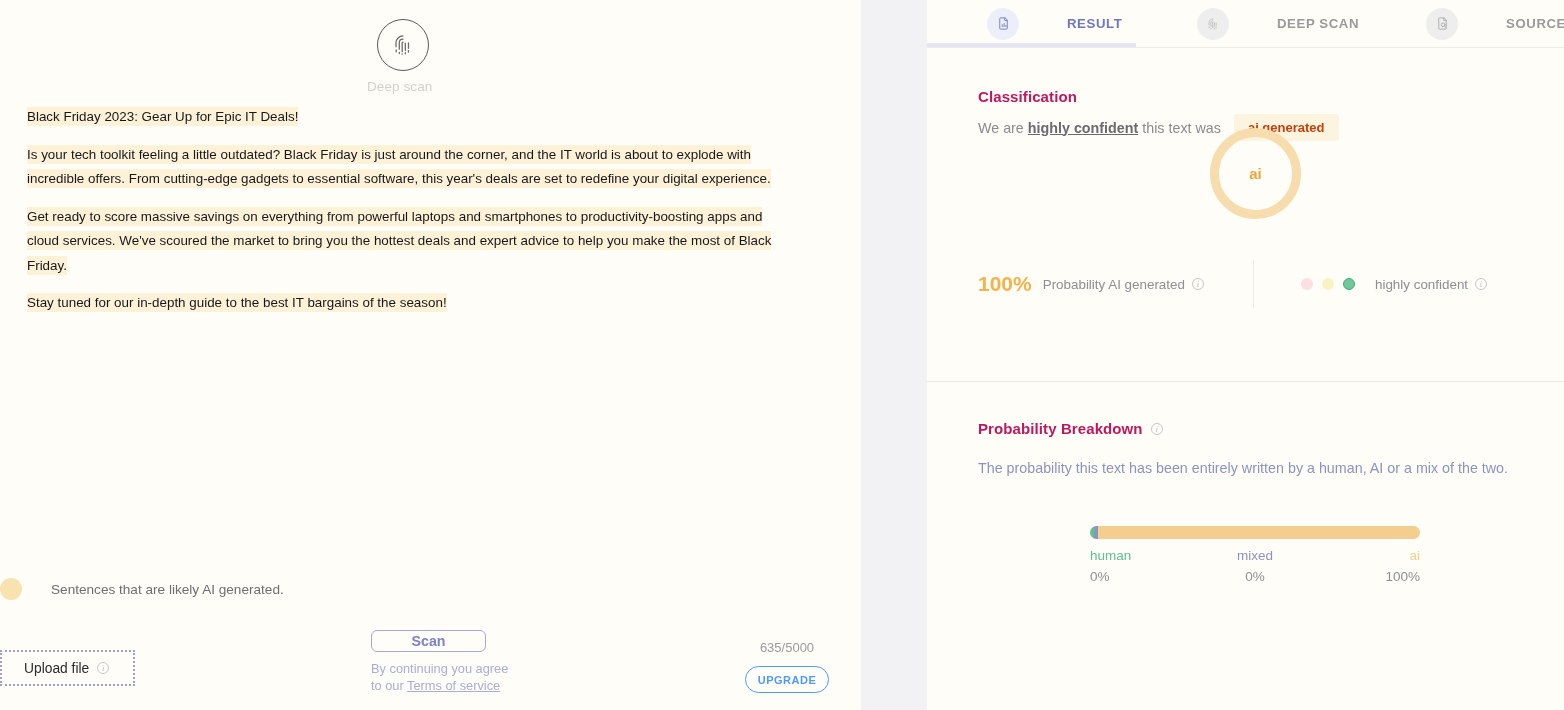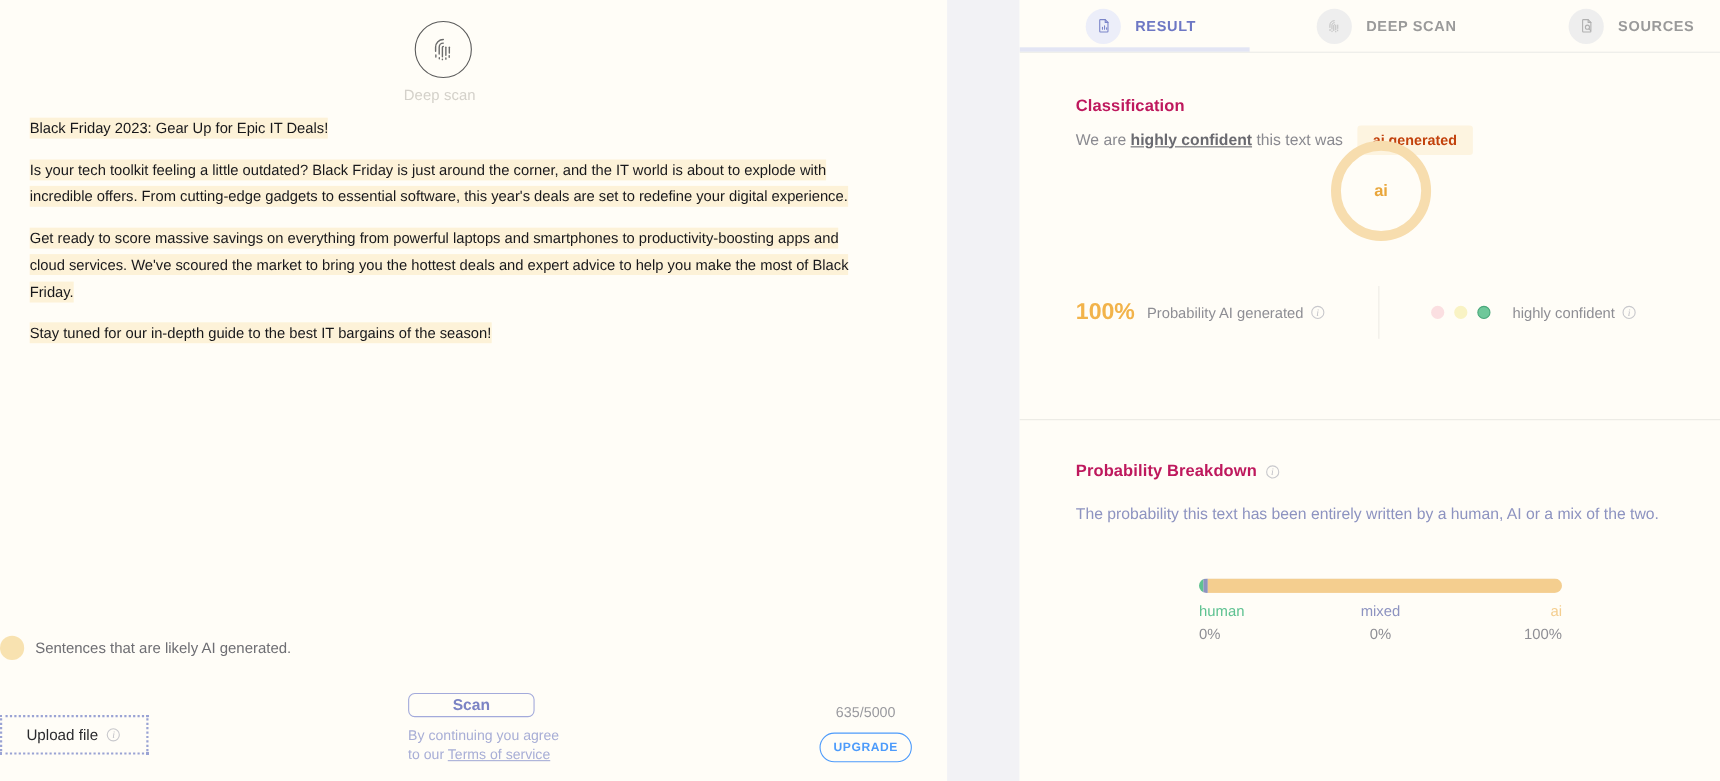--- a/index.html
+++ b/index.html
@@ -75,20 +75,21 @@
     padding: 2px 0;
   }
 
   
   #legend {
     position: absolute;
     left: 0px;
     top: 578px;
     display: flex;
     align-items: center;
+    gap: 19px;
   }
   #legend-dot {
     width: 22px; height: 22px;
     border-radius: 50%;
     background: #f8e2b0;
     margin-left: 0px;
   }
   #legend-label {
     margin-left: 10px;
     font-size: 13.6px;
@@ -207,20 +208,21 @@
     height: 48px;
     display: flex;
     align-items: center;
     border-bottom: 1px solid #ecece8;
   }
   .tab {
     display: flex;
     align-items: center;
     height: 48px;
     cursor: pointer;
+    gap: 35px;
   }
   .tab-icon-wrap {
     width: 32px; height: 32px;
     border-radius: 50%;
     background: #eceef9;
     display: flex;
     align-items: center;
     justify-content: center;
     flex: none;
   }

